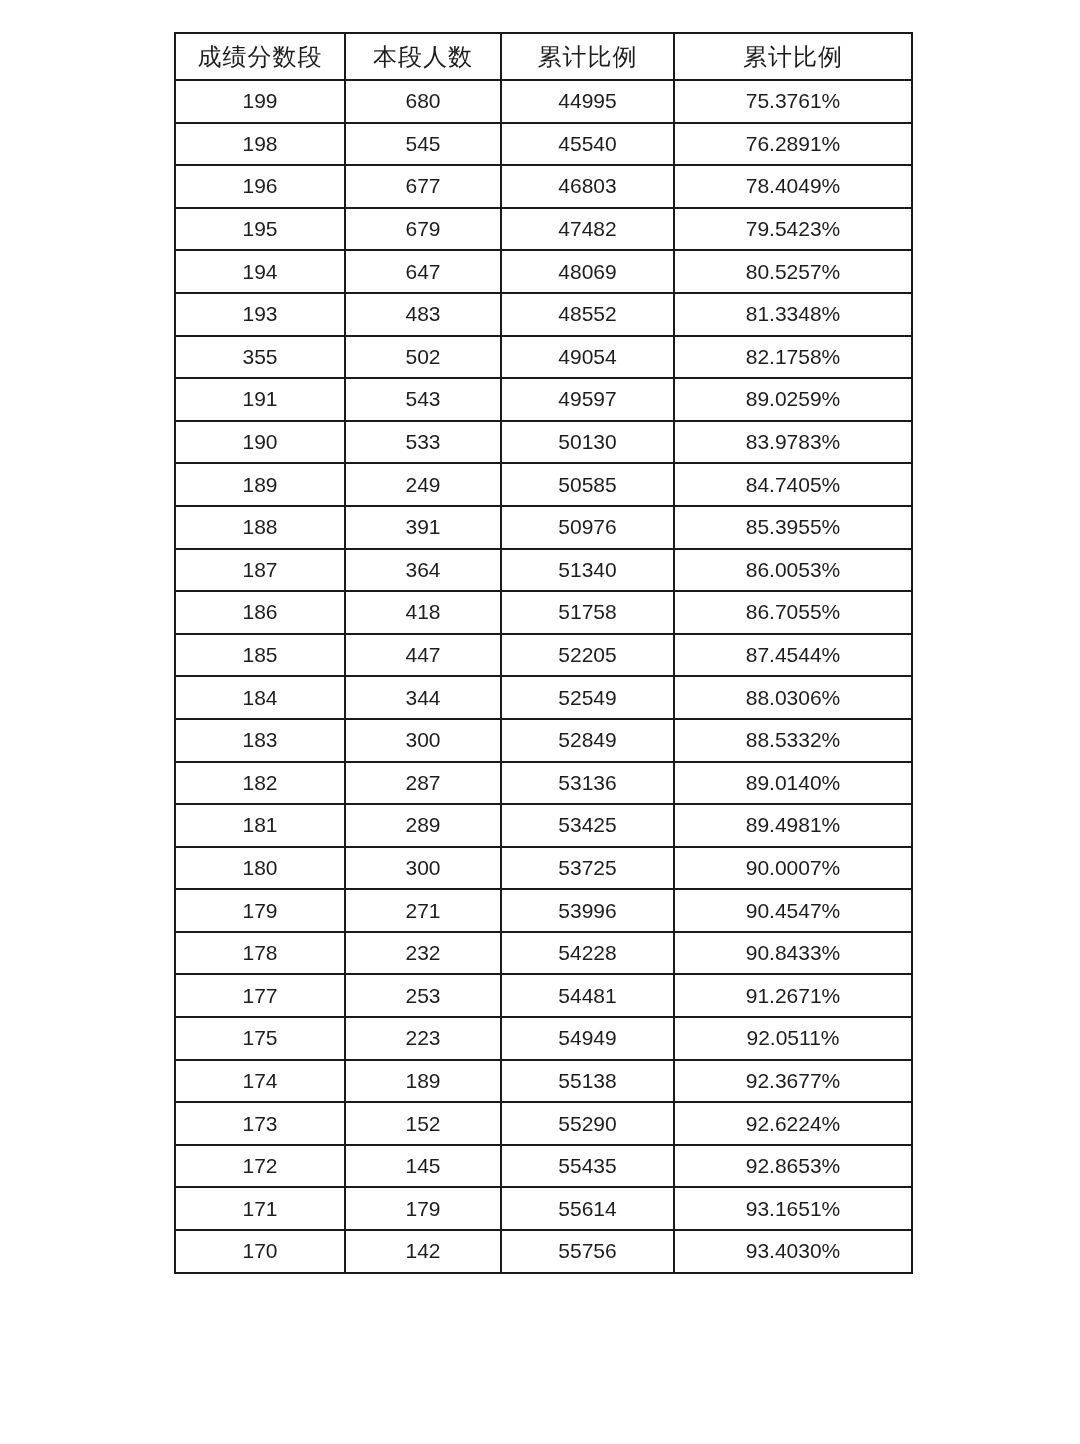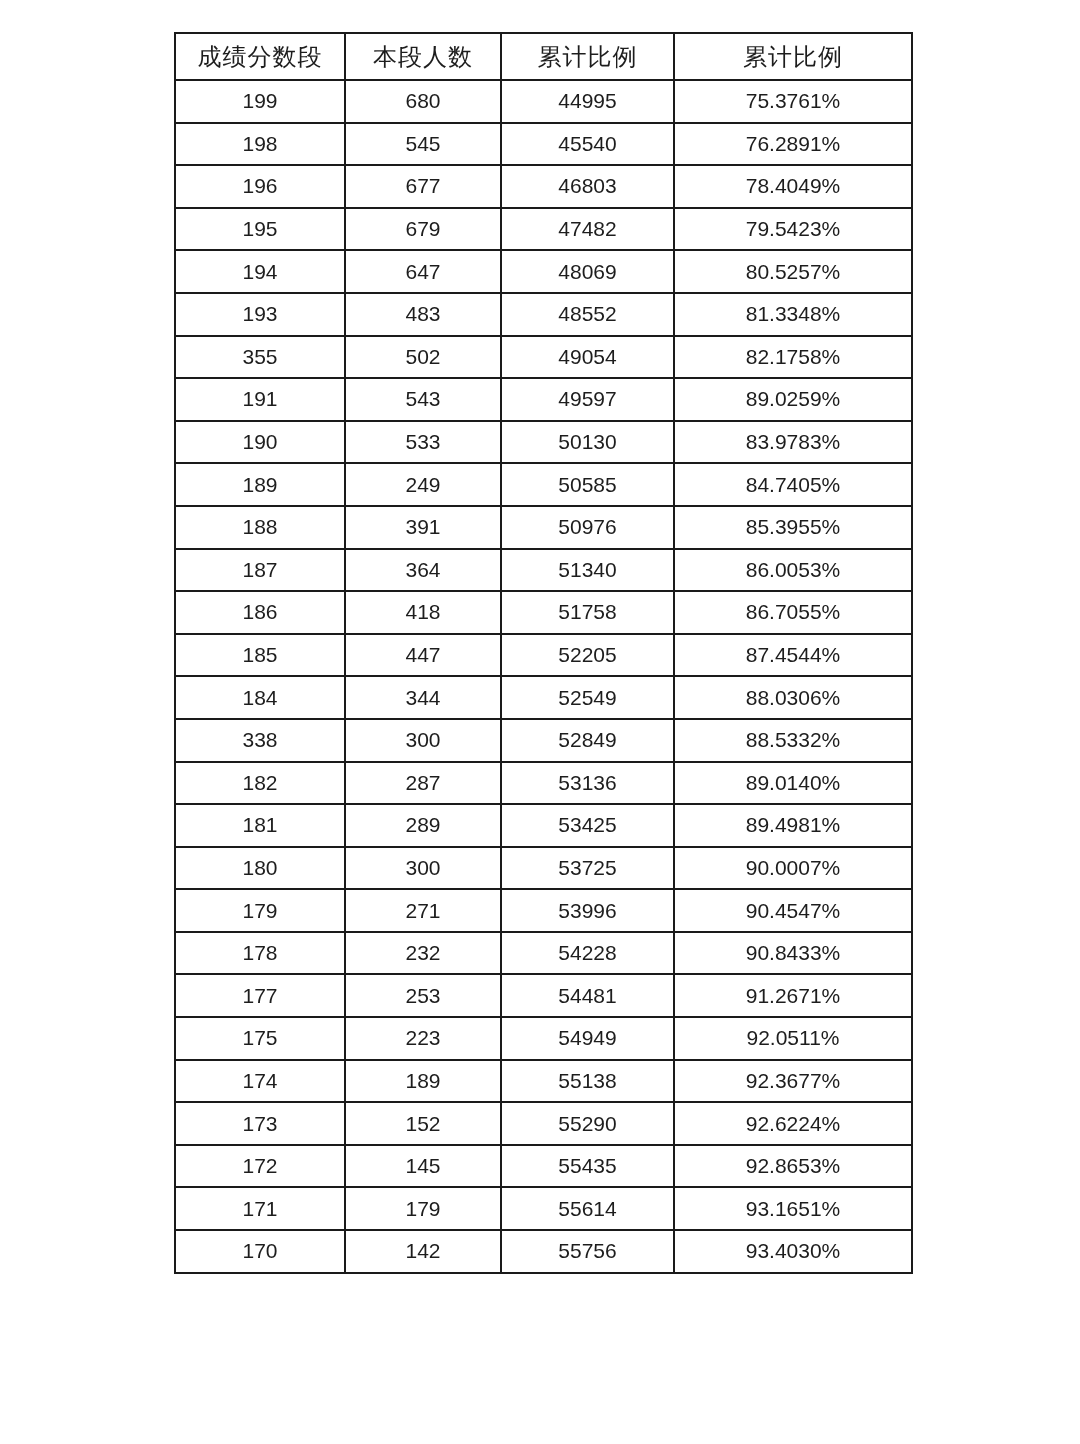--- a/index.html
+++ b/index.html
@@ -153,21 +153,21 @@
           <td>52205</td>
           <td>87.4544%</td>
         </tr>
         <tr>
           <td>184</td>
           <td>344</td>
           <td>52549</td>
           <td>88.0306%</td>
         </tr>
         <tr>
-          <td>338</td>
+          <td>183</td>
           <td>300</td>
           <td>52849</td>
           <td>88.5332%</td>
         </tr>
         <tr>
           <td>182</td>
           <td>287</td>
           <td>53136</td>
           <td>89.0140%</td>
         </tr>

